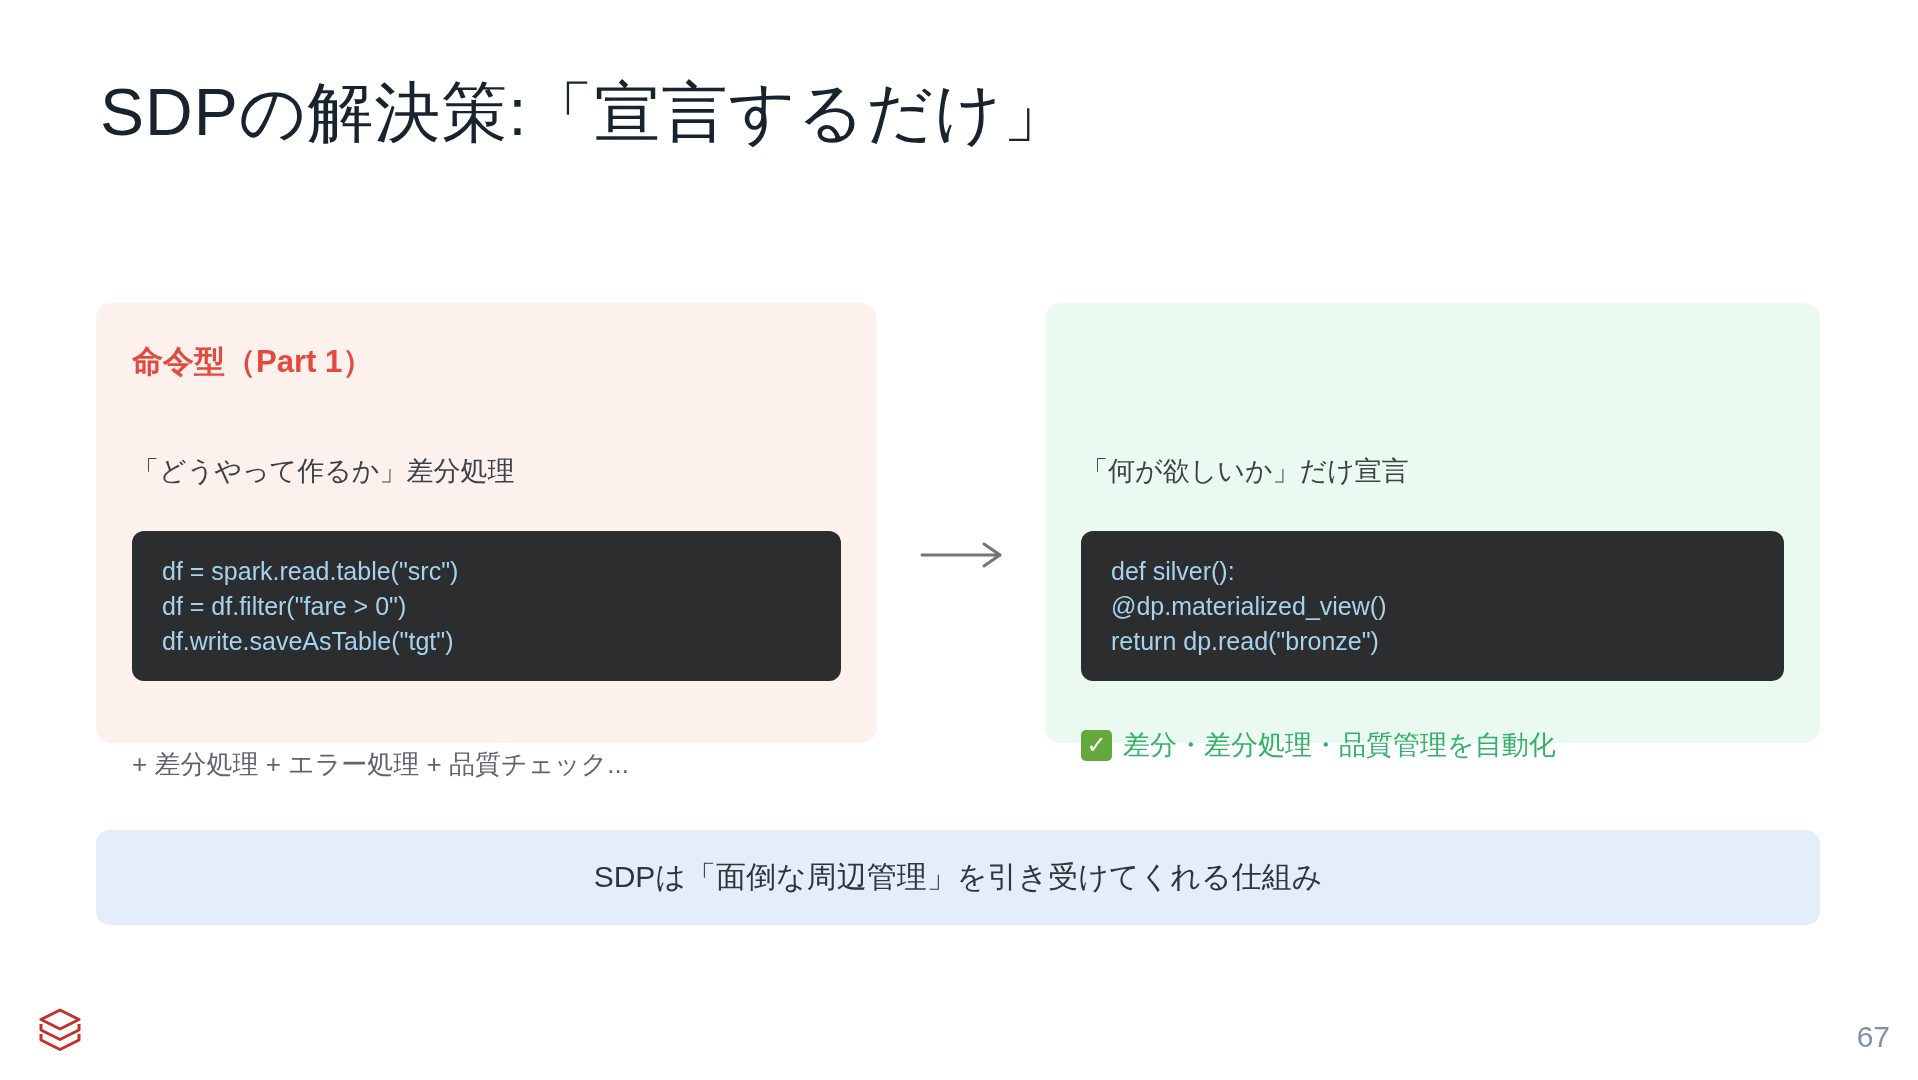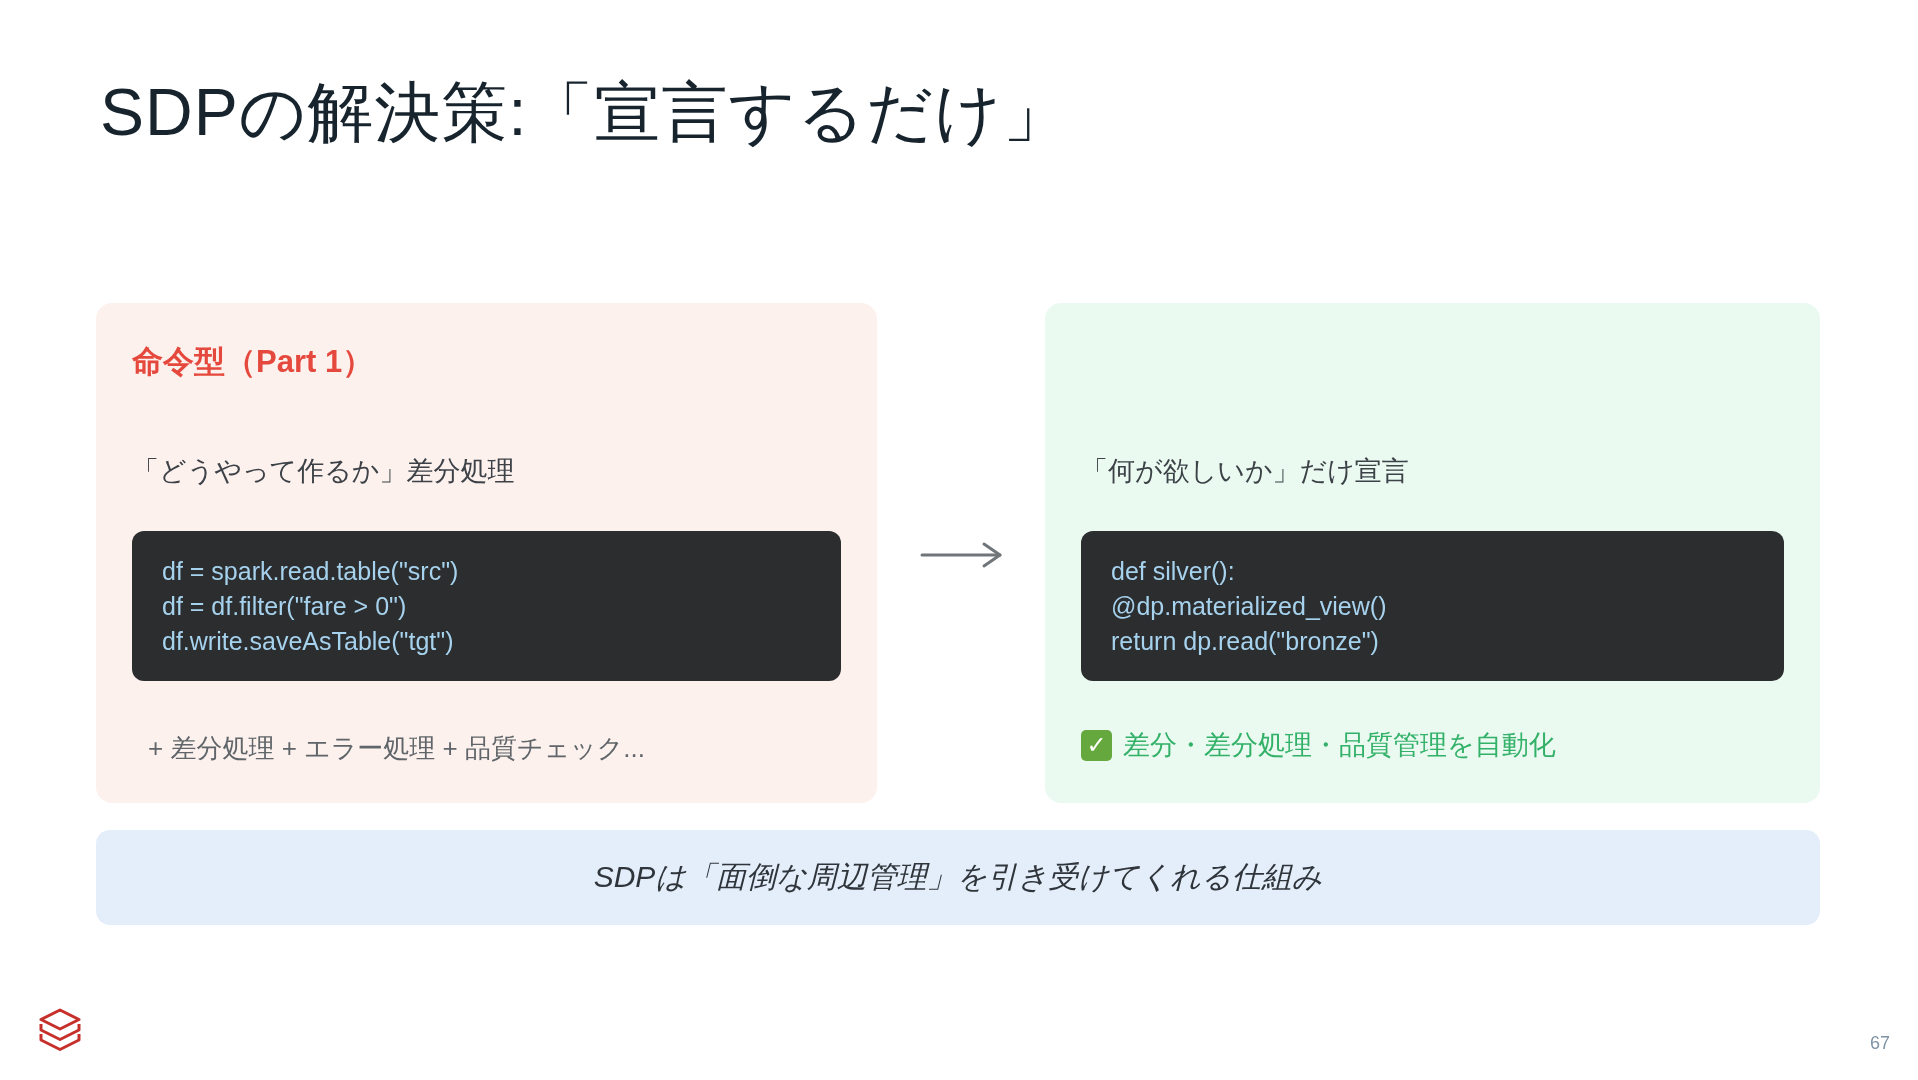--- a/index.html
+++ b/index.html
@@ -3,53 +3,53 @@
 <meta charset="utf-8">
 <style>
   * { margin:0; padding:0; box-sizing:border-box; }
   html,body { width:1918px; height:1080px; background:#ffffff; overflow:hidden;
               font-family:"Liberation Sans","DejaVu Sans",sans-serif; }
   .slide { position:relative; width:1918px; height:1080px; background:#ffffff; }
 
   .title { position:absolute; left:100px; top:68px; font-size:66px; font-weight:400;
            color:#17242d; letter-spacing:1px; white-space:nowrap; }
 
-  .panel { position:absolute; top:303px; height:500px; border-radius:16px; }
+  .panel { position:absolute; top:303px; height:440px; border-radius:16px; }
   .panel-left  { left:96px;  width:781px; background:#fdf1ee; }
   .panel-right { left:1045px; width:775px; background:#eafaf0; }
 
   .panel-heading { position:absolute; top:38px; left:36px; font-size:31px; font-weight:bold;
                    white-space:nowrap; }
   .heading-red   { color:#e5493d; }
   .heading-green { color:#33b169; }
 
   .panel-subtitle { position:absolute; top:150px; left:36px; font-size:27px; color:#3c4247;
                     white-space:nowrap; }
 
   .code-box { position:absolute; top:228px; left:36px; right:36px; height:150px;
               background:#2b2d2e; border-radius:12px; padding:23px 30px; }
   .code-line { font-size:25px; line-height:35px; color:#a6d2ee; white-space:pre; }
 
-  .panel-footer { position:absolute; top:428px; left:36px; font-size:26px; color:#5f6569;
-                  white-space:nowrap;margin-left:16px; }
+  .panel-footer { position:absolute; top:444px; left:36px; font-size:26px; color:#5f6569;
+                  white-space:nowrap; }
   .panel-footer-green { position:absolute; top:424px; left:36px; font-size:27px; color:#33b169;
                         white-space:nowrap; display:flex; align-items:center; }
   .check-box { display:inline-flex; align-items:center; justify-content:center;
                width:31px; height:31px; background:#65a83d; border-radius:5px;
                color:#ffffff; font-size:24px; font-weight:bold; margin-right:11px; }
 
   .arrow-wrap { position:absolute; left:918px; top:540px; width:90px; height:30px; }
 
   .banner { position:absolute; left:96px; top:830px; width:1724px; height:95px;
             background:#e4eefa; border-radius:14px; display:flex; align-items:center;
-            justify-content:center;font-style:italic; }
+            justify-content:center; }
   .banner-text { font-size:30px; color:#2f353b; white-space:nowrap; }
 
   .logo { position:absolute; left:36px; top:1006px; width:48px; height:50px; }
-  .page-number { position:absolute; right:28px; bottom:26px; font-size:18px; color:#7e93a6; }
+  .page-number { position:absolute; right:28px; bottom:26px; font-size:30px; color:#7e93a6; }
 </style>
 </head>
 <body>
 
 <div class="slide">
 
   <div class="title">SDPの解決策:「宣言するだけ」</div>
 
   <div class="panel panel-left">
     <div class="panel-heading heading-red">命令型（Part 1）</div>

